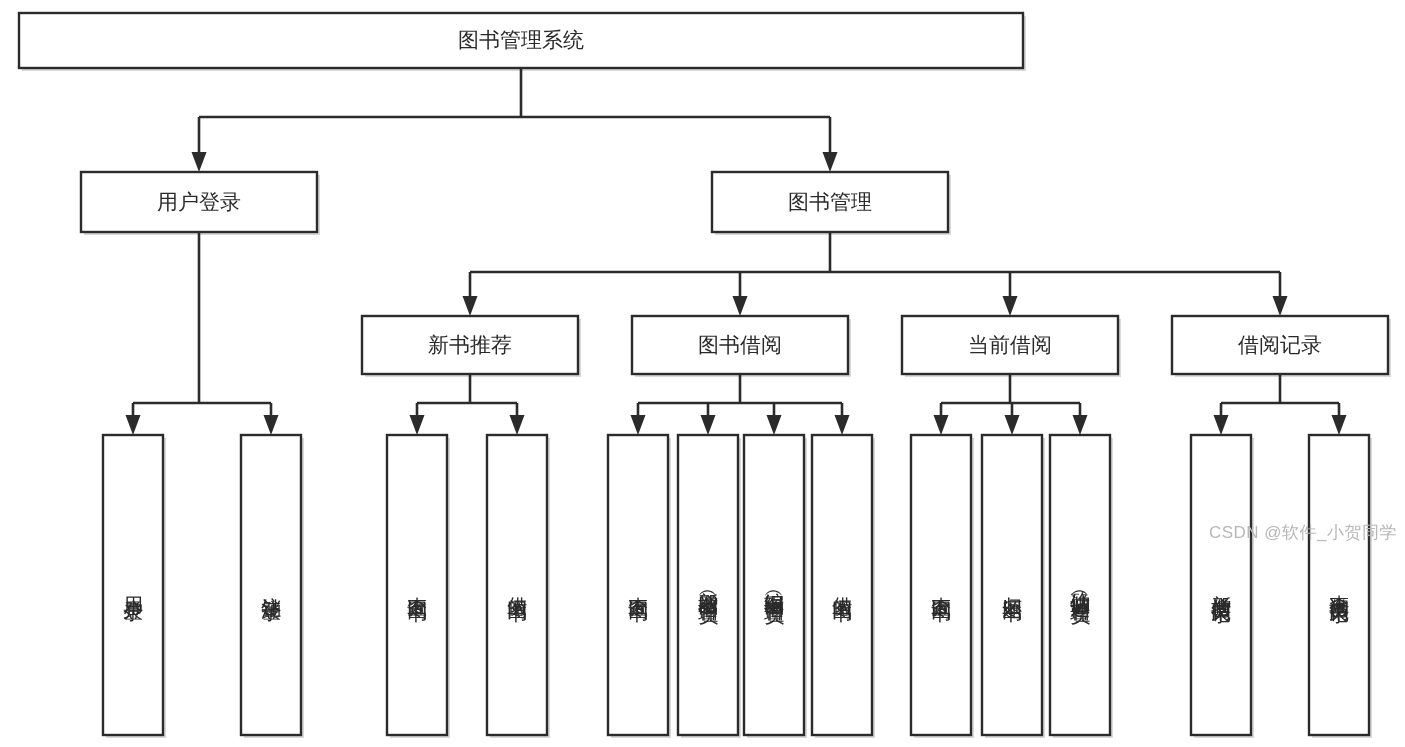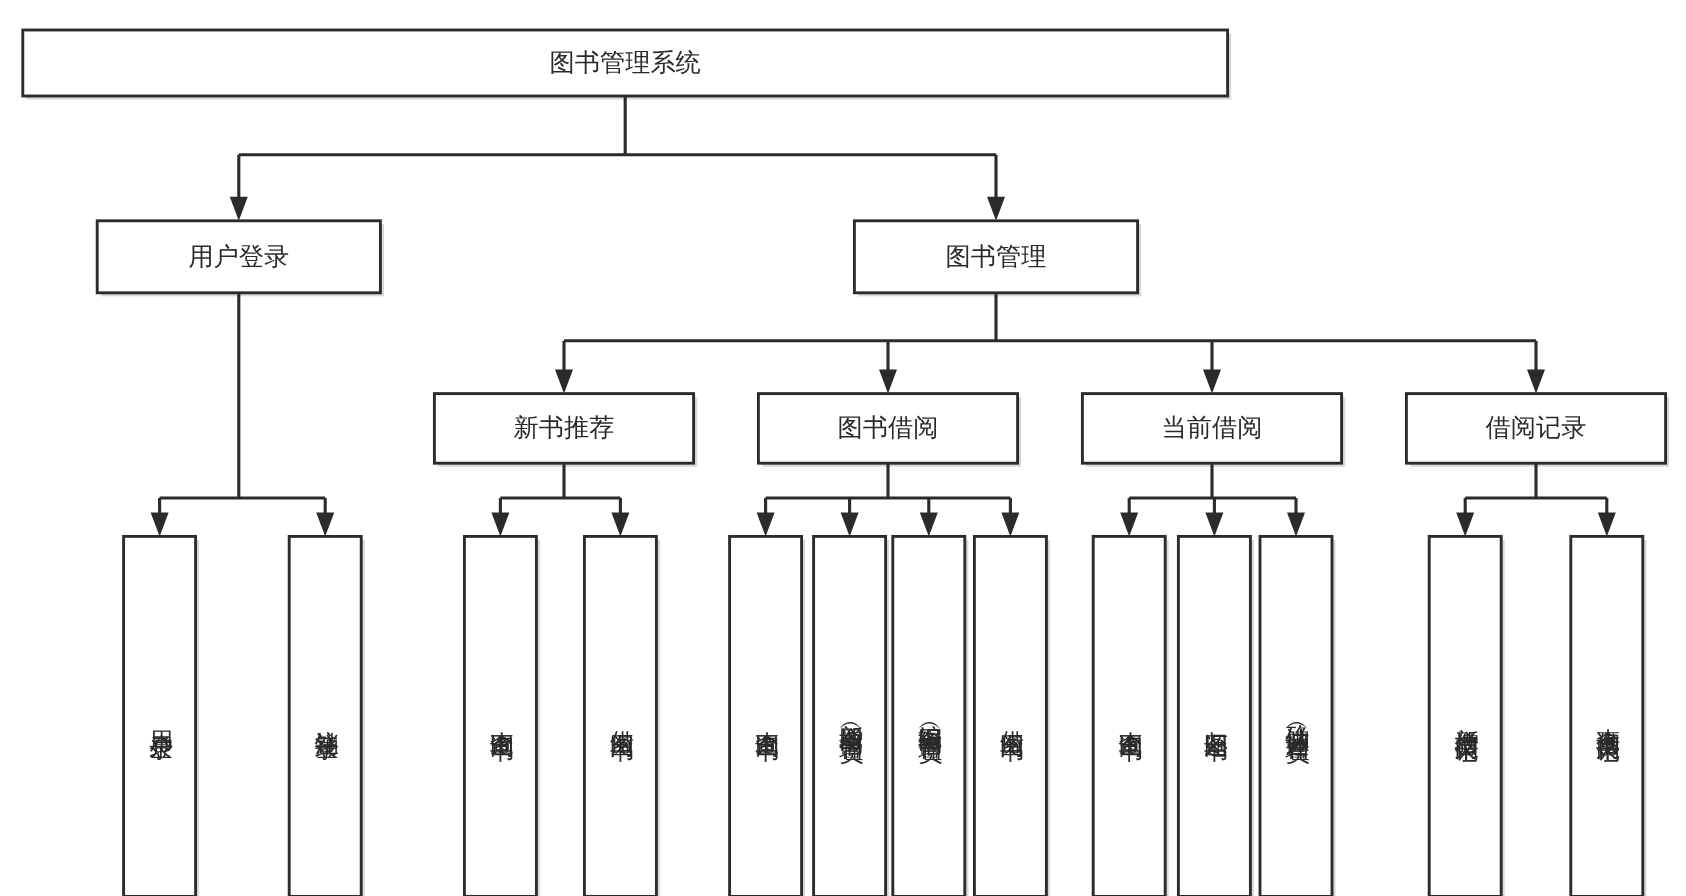--- a/index.html
+++ b/index.html
@@ -12,21 +12,20 @@
     height: 747px;
     font-family: "Liberation Sans", "DejaVu Sans", sans-serif;
     overflow: hidden;
     position: relative;
   }
   #diagram-root {
     position: absolute;
     left: 0; top: 0;
     width: 1405px;
     height: 550px;
-    margin-top: 12px;
   }
   svg.flow {
     display: block;
     width: 1405px;
     height: 747px;
   }
   .node-rect {
     fill: #ffffff;
     stroke: #2b2b2b;
     stroke-width: 2.4;
@@ -260,13 +259,14 @@
       <div class="leaf-label-cell" style="left: 1050px; top: 435px; width: 60px; height: 300px;">
         <span class="leaf-label-text">确认归还（管理员）</span>
       </div>
       <div class="leaf-label-cell" style="left: 1191px; top: 435px; width: 60px; height: 300px;">
         <span class="leaf-label-text">新增借阅记录</span>
       </div>
       <div class="leaf-label-cell" style="left: 1309px; top: 435px; width: 60px; height: 300px;">
         <span class="leaf-label-text">查询借阅记录</span>
       </div>
     </div>
+  <div class="watermark">CSDN @软件_小贺同学</div>
 </div>
 
 </body></html>

